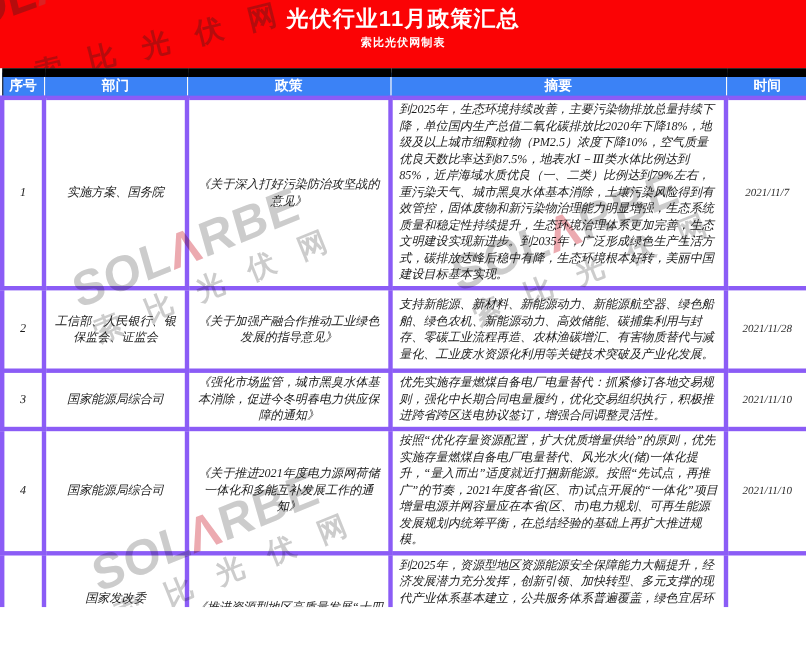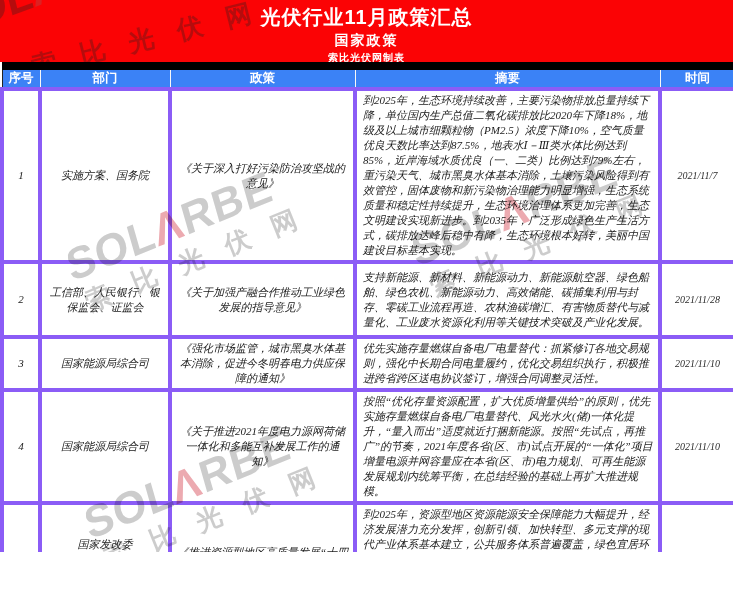--- a/index.html
+++ b/index.html
@@ -73,21 +73,20 @@
     font-family:"Liberation Sans","DejaVu Sans",sans-serif;
   }
 </style>
 </head>
 <body>
 
 <div class="page">
 
   <div class="hdr">
     <div class="title">光伏行业11月政策汇总</div>
-    <div class="subtitle">国家政策</div>
     <div class="credit">索比光伏网制表</div>
     <div class="wm-a1"><span>SOL</span><span class="a">Λ</span><span>RBE</span></div>
     <div class="wm-a2">索比光伏网</div>
   </div>
 
   <table>
     <colgroup>
       <col style="width:38px">
         <col style="width:130px">
         <col style="width:185px">

